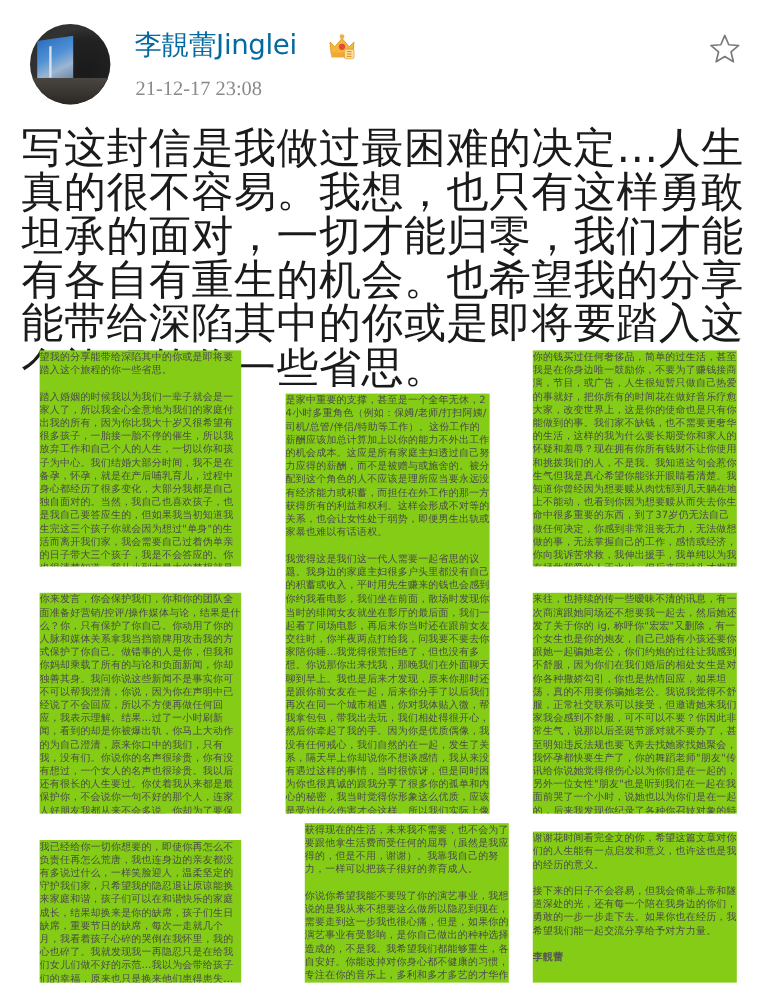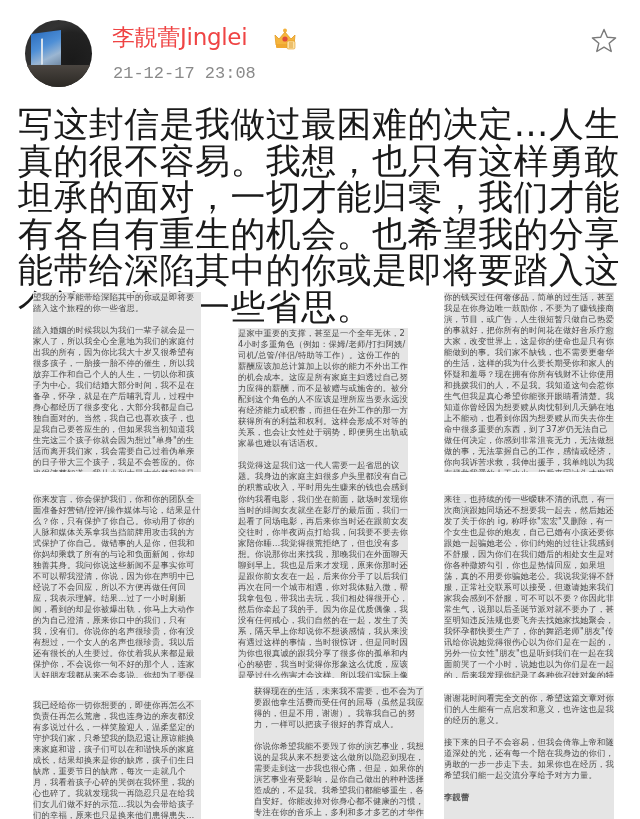--- a/index.html
+++ b/index.html
@@ -6,29 +6,29 @@
   html, body { width: 640px; height: 819px; overflow: hidden; background: #ffffff; }
   body { font-family: "DejaVu Sans", "Liberation Sans", sans-serif; position: relative; }
 
   .header { position: absolute; left: 0; top: 0; width: 640px; height: 100px; }
   .avatar { position: absolute; left: 25px; top: 20px; width: 67px; height: 67px; border-radius: 50%;
     background: radial-gradient(circle at 70% 60%, #1a1a1a 0%, #222 45%, #333 60%, #2a2a2a 100%); overflow: hidden; }
   .avatar .canvas { position: absolute; left: 6px; top: 12px; width: 30px; height: 36px; background: linear-gradient(160deg, #2d6fbf 0%, #4e8fd6 40%, #9bb6d2 70%, #6d86a0 100%); transform: skewY(-8deg); }
   .avatar .canvas::after { content: ""; position: absolute; left: 10px; top: 6px; width: 2px; height: 26px; background: #d8e2ec; }
   .avatar .floor { position: absolute; left: 0; bottom: 0; width: 67px; height: 22px; background: linear-gradient(180deg, #4a4540, #2b2824); }
 
-  .username { position: absolute; left: 112px; top: 22px; font-size: 23px; color: #ef4444; letter-spacing: -0.3px; font-family: "DejaVu Sans", sans-serif; }
+  .username { position: absolute; left: 112px; top: 22px; font-size: 23px; color: #0369a1; letter-spacing: -0.3px; font-family: "DejaVu Sans", sans-serif; }
   .crown { position: absolute; left: 273px; top: 28px; width: 24px; height: 22px; }
-  .timestamp { position: absolute; left: 113px; top: 64px; font-size: 17px; color: #8a8a8a; font-family: Liberation Mono, monospace; }
+  .timestamp { position: absolute; left: 113px; top: 64px; font-size: 17px; color: #8a8a8a; font-family: Liberation Serif, serif; }
   .star { position: absolute; left: 590px; top: 27px; width: 28px; height: 28px; cursor: pointer; }
 
   .post-text { position: absolute; left: 18px; top: 106px; width: 610px; font-size: 35px; line-height: 36.5px; color: #1a1a1a; letter-spacing: 0.4px; font-family: "DejaVu Sans", sans-serif; }
 
   .grid { position: absolute; left: 0; top: 286px; width: 640px; height: 533px; }
-  .cell { position: absolute; background: #e5e5e5; overflow: hidden; padding: 0; cursor: pointer; }
+  .cell { position: absolute; background: #84cc16; overflow: hidden; padding: 0; cursor: pointer; }
   .cell p { font-size: 8.3px; line-height: 11px; color: #4a4a4a; margin-bottom: 11px; letter-spacing: 0.2px; word-break: break-all; font-family: "DejaVu Sans", sans-serif; }
   .cell .sig { color: #555; font-weight: bold; }
 </style>
 </head>
 <body>
 
 <div class="header">
   <div class="avatar">
     <div class="canvas"></div>
     <div class="floor"></div>

